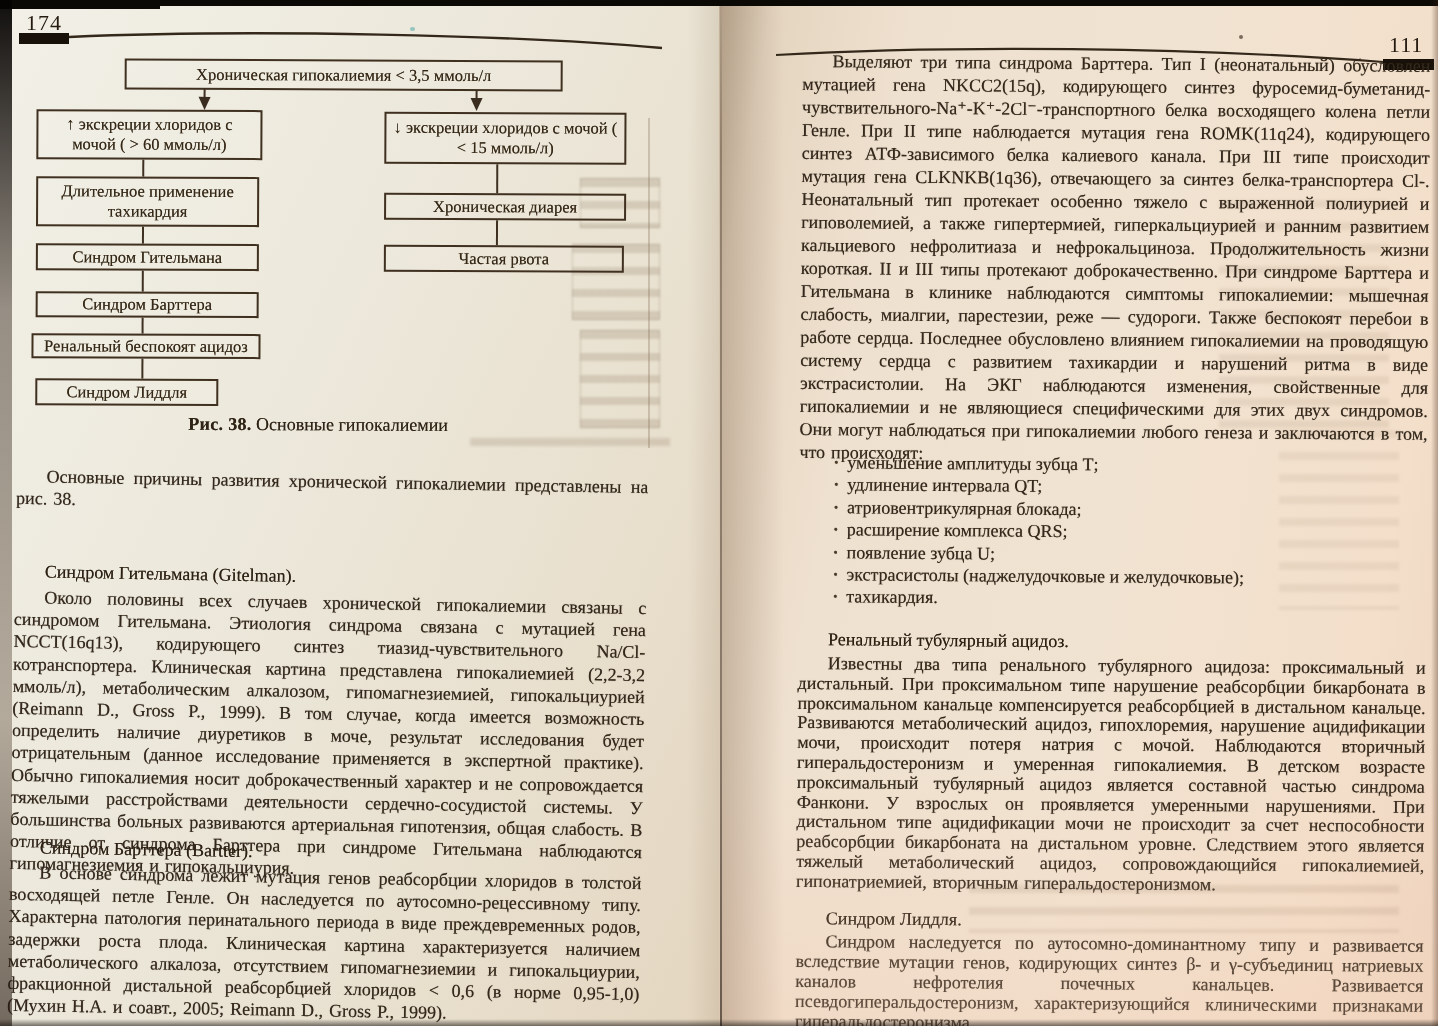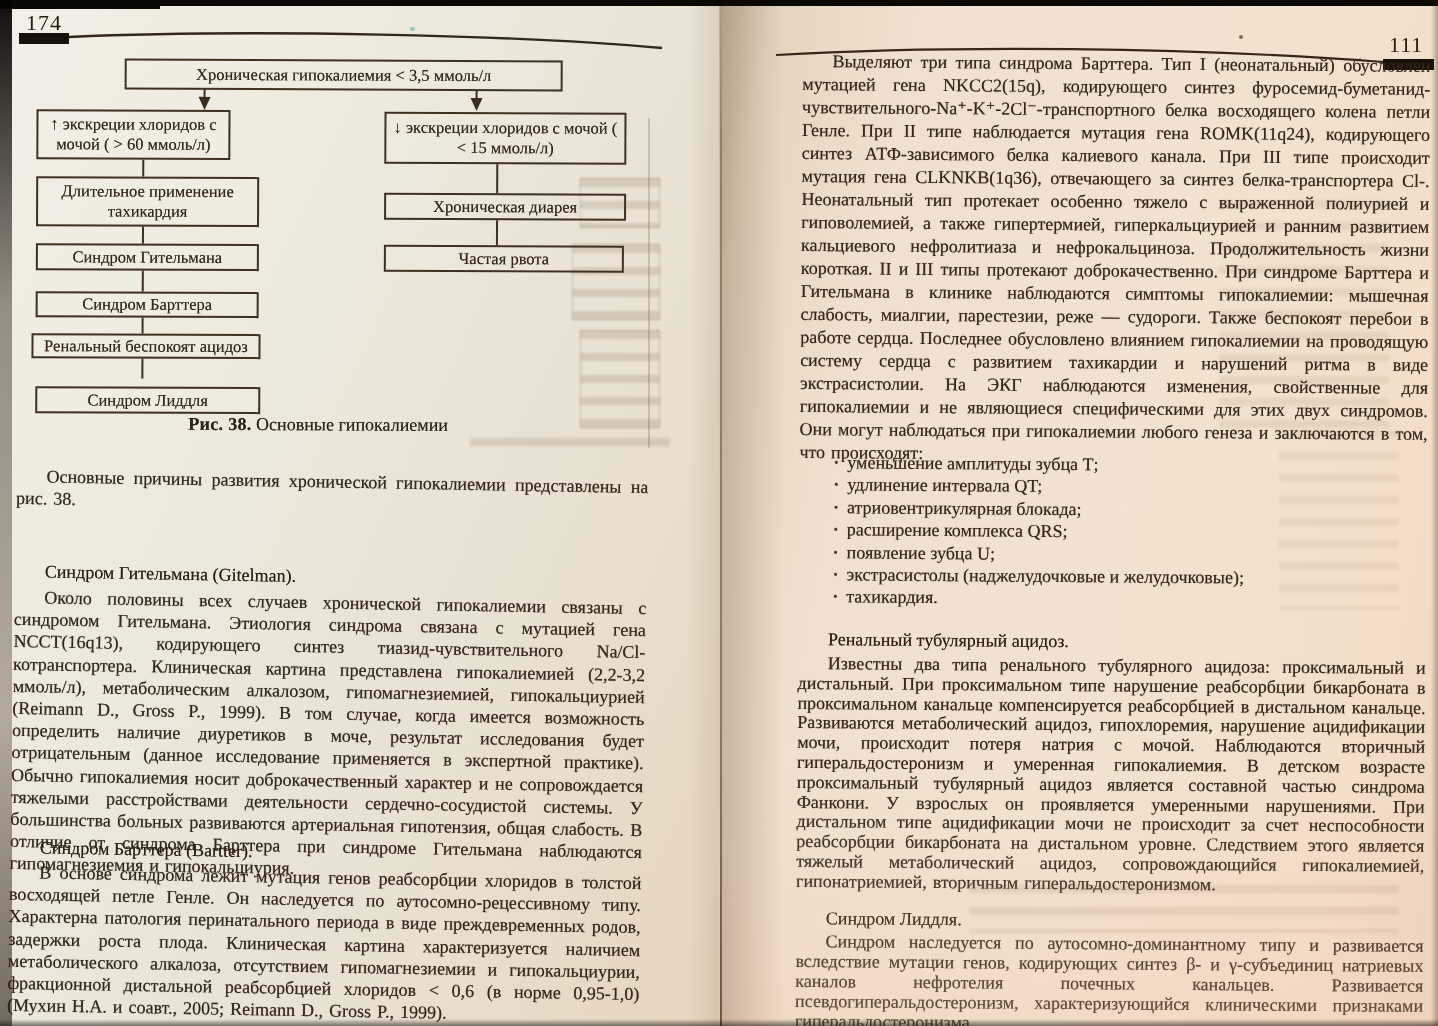--- a/index.html
+++ b/index.html
@@ -84,33 +84,33 @@
     <div class="ghost g-lines" style="left:470px;top:438px;width:200px;height:16px;"></div>
 
     <div class="fig">
       <div class="fbox" style="left:125px;top:58px;width:438px;height:31px;">Хроническая гипокалиемия &lt; 3,5 ммоль/л</div>
 
       <div class="conn" style="left:204px;top:88px;height:9px;"></div>
       <div class="arrowhead" style="left:199px;top:96px;"></div>
       <div class="conn" style="left:476px;top:88px;height:9px;"></div>
       <div class="arrowhead" style="left:471px;top:96px;"></div>
 
-      <div class="fbox" style="left:37px;top:109px;width:194px;height:50px;">↑ экскреции хлоридов с мочой ( &gt; 60 ммоль/л)</div>
+      <div class="fbox" style="left:37px;top:109px;width:226px;height:50px;">↑ экскреции хлоридов с мочой ( &gt; 60 ммоль/л)</div>
       <div class="fbox" style="left:385px;top:110px;width:242px;height:52px;">↓ экскреции хлоридов с мочой ( &lt; 15 ммоль/л)</div>
 
       <div class="conn" style="left:143px;top:159px;height:17px;"></div>
       <div class="fbox" style="left:37px;top:176px;width:223px;height:50px;">Длительное применение тахикардия</div>
       <div class="conn" style="left:143px;top:226px;height:17px;"></div>
       <div class="fbox" style="left:37px;top:243px;width:223px;height:27px;">Синдром Гительмана</div>
       <div class="conn" style="left:143px;top:270px;height:21px;"></div>
       <div class="fbox" style="left:37px;top:291px;width:223px;height:26px;">Синдром Барттера</div>
       <div class="conn" style="left:143px;top:317px;height:16px;"></div>
       <div class="fbox" style="left:33px;top:333px;width:229px;height:25px;">Ренальный беспокоят ацидоз</div>
       <div class="conn" style="left:143px;top:358px;height:20px;"></div>
-      <div class="fbox" style="left:37px;top:386px;width:225px;height:27px;text-align:right;">Синдром Лиддля</div>
+      <div class="fbox" style="left:37px;top:378px;width:183px;height:27px;text-align:right;">Синдром Лиддля</div>
 
       <div class="conn" style="left:497px;top:162px;height:29px;"></div>
       <div class="fbox" style="left:385px;top:191px;width:242px;height:27px;">Хроническая диарея</div>
       <div class="conn" style="left:497px;top:218px;height:25px;"></div>
       <div class="fbox" style="left:385px;top:243px;width:240px;height:27px;">Частая рвота</div>
 
       <div class="fig-caption">
         <b>Рис. 38.</b><span> Основные гипокалиемии</span>
       </div>
     </div>

